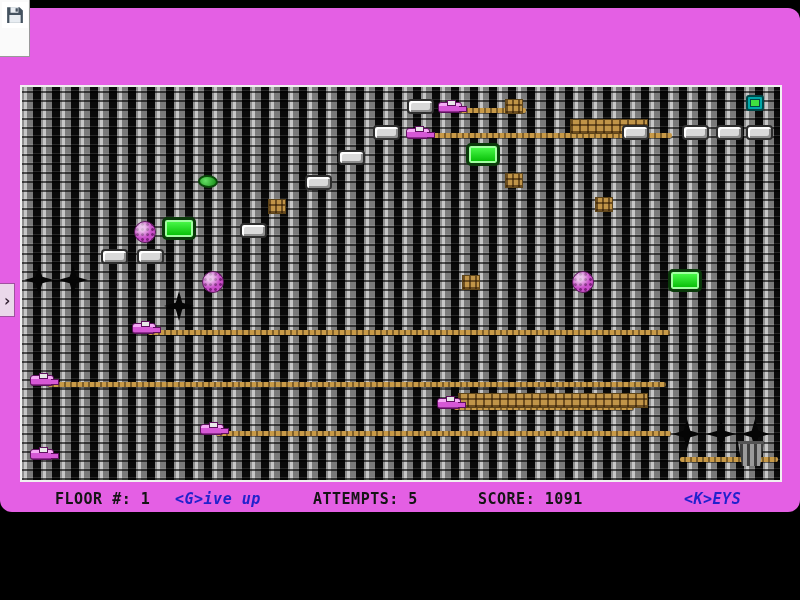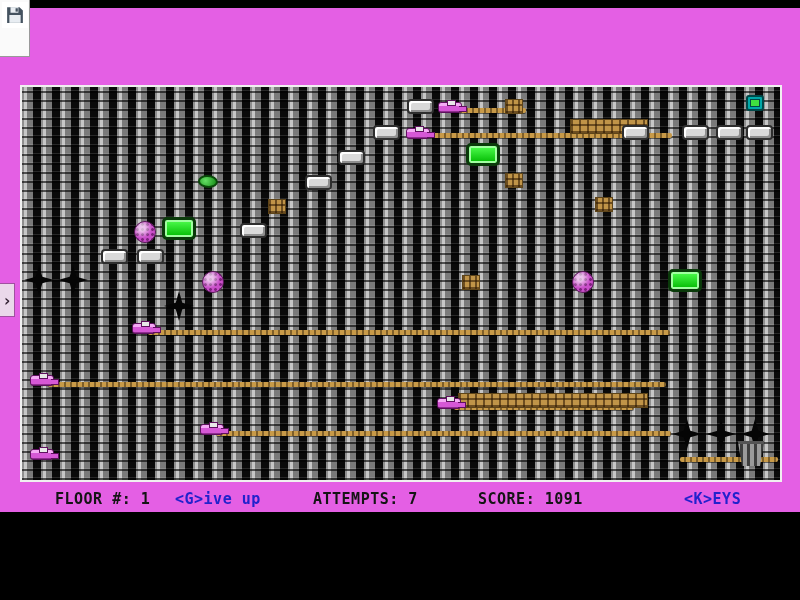--- a/index.html
+++ b/index.html
@@ -26,21 +26,21 @@
            border:2px solid #F0F0F0; background-color:#0A0A0A;
            background-image:
              repeating-linear-gradient(0deg, rgba(0,0,0,.60) 0 2px, rgba(255,255,255,.12) 2px 3px, transparent 3px 9px),
              repeating-linear-gradient(90deg, #8E8E8E 0 2px, #C6C6C6 2px 5px, #7A7A7A 5px 11px, #0A0A0A 11px 19px);
            overflow:hidden; }
 
   
   .status { position:absolute; left:0; top:482px; width:800px; height:20px;
             font-size:15px; font-weight:bold; letter-spacing:.5px; color:#141414; }
   .status span { position:absolute; top:0; white-space:pre; }
-  .status .blue { color:#2222CC; }
+  .status .blue { color:#2222CC;font-style:italic; }
 
   
   .sprite { position:absolute; }
   .rope { position:absolute; height:5px; border-radius:2px;
           background:repeating-linear-gradient(90deg,#C89A48 0 4px,#7E5E28 4px 6px);
           box-shadow:0 1px 0 rgba(0,0,0,.5); }
   .chain { height:15px; width:60px; background-color:#C09448;
            background-image:repeating-linear-gradient(90deg,rgba(40,20,0,.55) 0 2px,transparent 2px 8px),
                             repeating-linear-gradient(0deg,rgba(40,20,0,.55) 0 2px,transparent 2px 7px);
            border:1px solid #5E4418; }
@@ -72,21 +72,21 @@
   .exit-icon::after { content:""; width:8px; height:6px; background:#40E040; border:1px solid #004848; }
   .trash { width:30px; height:25px; border-top:3px solid #555;
            background:repeating-linear-gradient(90deg,#9A9A9A 0 4px,#3E3E3E 4px 7px);
            clip-path:polygon(6% 0,94% 0,80% 100%,20% 100%); }
 </style>
 </head>
 <body>
 
 <div class="screen">
 
-  <div class="panel" style="background: rgb(228, 95, 228);">
+  <div class="panel" style="background: rgb(228, 95, 228); border-radius: 12px;">
     <div class="board">
         <div class="rope" style="left: 428px; top: 21px; width: 76px;"></div>
         <div class="rope" style="left: 400px; top: 46px; width: 250px;"></div>
         <div class="rope" style="left: 126px; top: 243px; width: 522px;"></div>
         <div class="rope" style="left: 26px; top: 295px; width: 618px;"></div>
         <div class="rope" style="left: 432px; top: 318px; width: 180px;"></div>
         <div class="rope" style="left: 194px; top: 344px; width: 455px;"></div>
         <div class="rope" style="left: 658px; top: 370px; width: 98px;"></div>
         <div class="sprite exit-icon" style="left: 724px; top: 8px;"></div>
         <div class="sprite stone" style="left: 385px; top: 12px;"></div>
@@ -126,21 +126,21 @@
         <div class="sprite star" style="left: 650px; top: 332px;"></div>
         <div class="sprite star" style="left: 684px; top: 332px;"></div>
         <div class="sprite star" style="left: 718px; top: 332px;"></div>
         <div class="sprite gun" style="left: 8px; top: 362px;"></div>
         <div class="sprite trash" style="left: 714px; top: 354px;"></div>
       </div>
 
     <div class="status">
       <span style="left:55px">FLOOR #: 1</span>
       <span style="left:175px" class="blue">&lt;G&gt;ive up</span>
-      <span style="left:313px">ATTEMPTS: 7</span>
+      <span style="left:313px">ATTEMPTS: 5</span>
       <span style="left:478px">SCORE: 1091</span>
       <span style="left:684px" class="blue">&lt;K&gt;EYS</span>
     </div>
   </div>
 
   <div class="toolbar">
     <div class="save-btn">
       <svg width="18" height="18" viewBox="0 0 16 16">
         <path d="M1 1 H12 L15 4 V15 H1 Z" fill="#44525F"></path>
         <rect x="4" y="1" width="7" height="5" fill="#E8EDF2"></rect>

